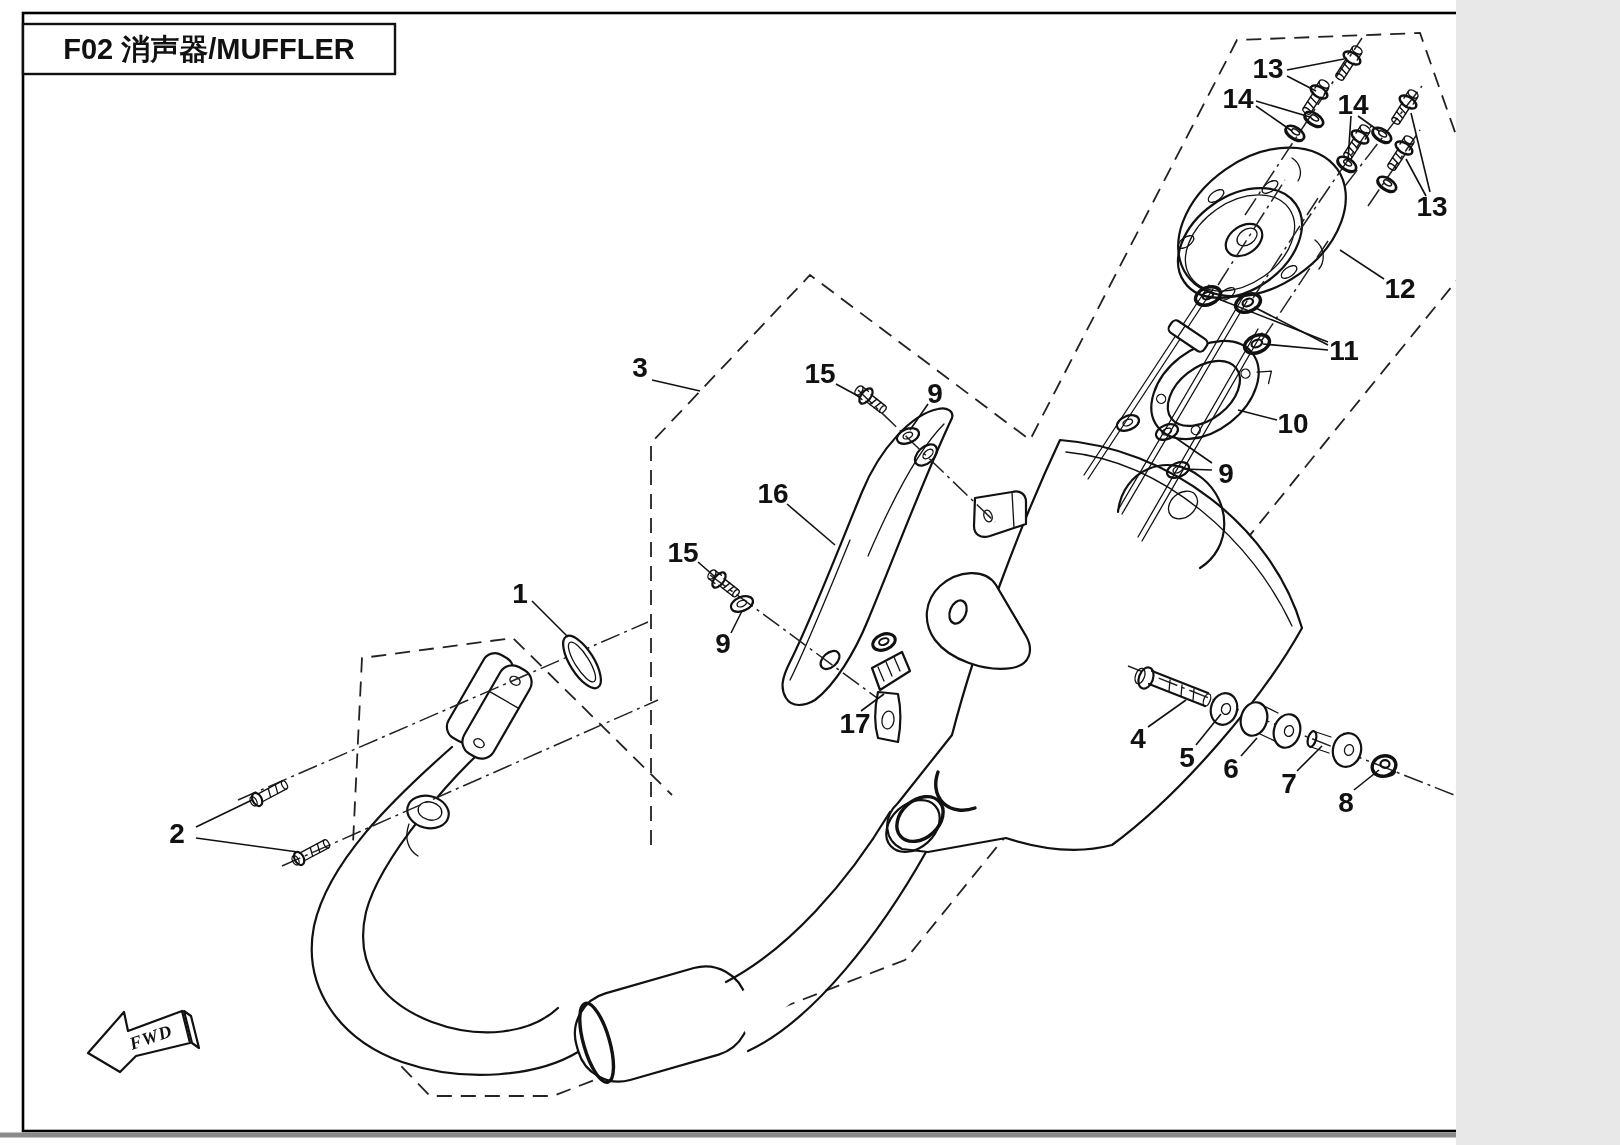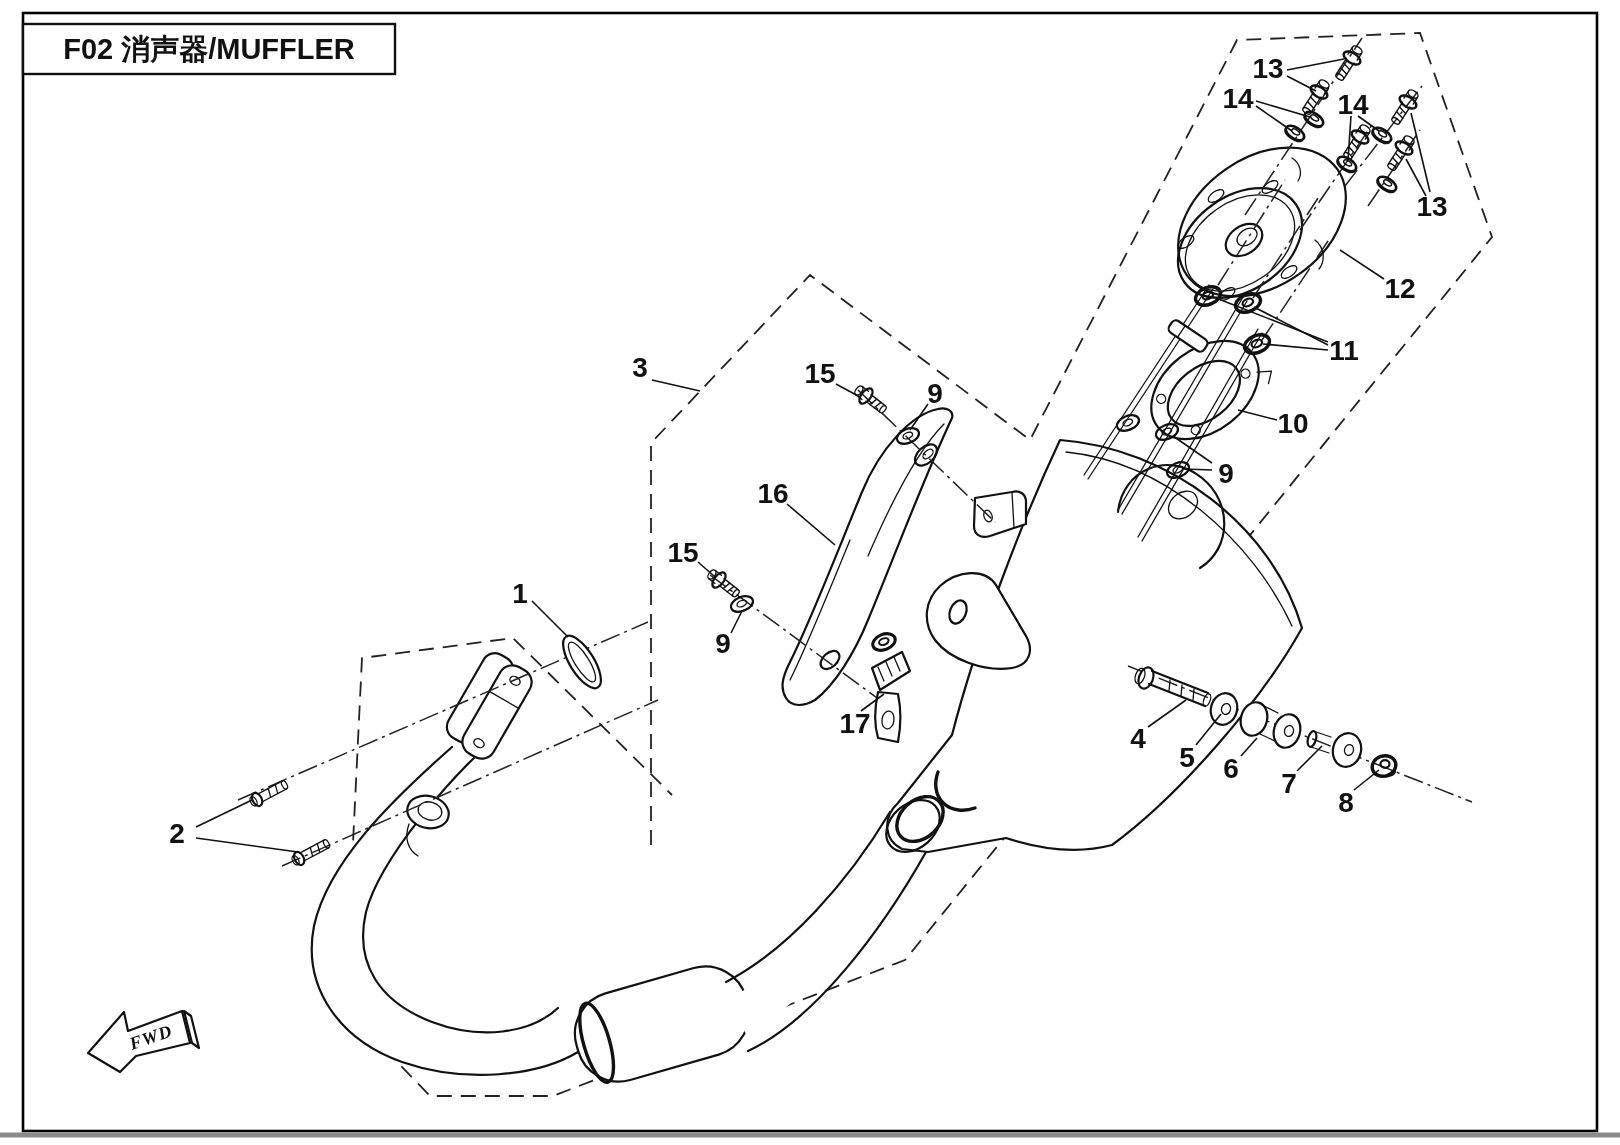--- a/index.html
+++ b/index.html
@@ -1,16 +1,16 @@
 <!DOCTYPE html>
 <html><head>
 <meta charset="utf-8">
 <style>
   html,body{margin:0;padding:0;background:#e8e8e8;}
-  #stage{position:relative;width:1620px;height:1145px;background:#fff;overflow:hidden;
+  #stage{position:relative;width:1456px;height:1145px;background:#fff;overflow:hidden;
          font-family:"Liberation Sans", sans-serif;}
   svg{position:absolute;left:0;top:0;}
   .ln{fill:none;stroke:#111;stroke-width:2.2;stroke-linecap:round;stroke-linejoin:round;}
   .fillw{fill:#fff;stroke:#111;stroke-width:2.2;stroke-linejoin:round;}
   .thin{stroke-width:1.3;}
   .thick{stroke-width:3.4;}
   .dash{fill:none;stroke:#222;stroke-width:1.8;stroke-dasharray:15 9;}
   .dashdot{fill:none;stroke:#222;stroke-width:1.5;stroke-dasharray:20 5 3 5;}
   .callout{font:bold 28px "Liberation Sans", sans-serif;fill:#111;}
   .leader{stroke:#111;stroke-width:1.6;fill:none;}

